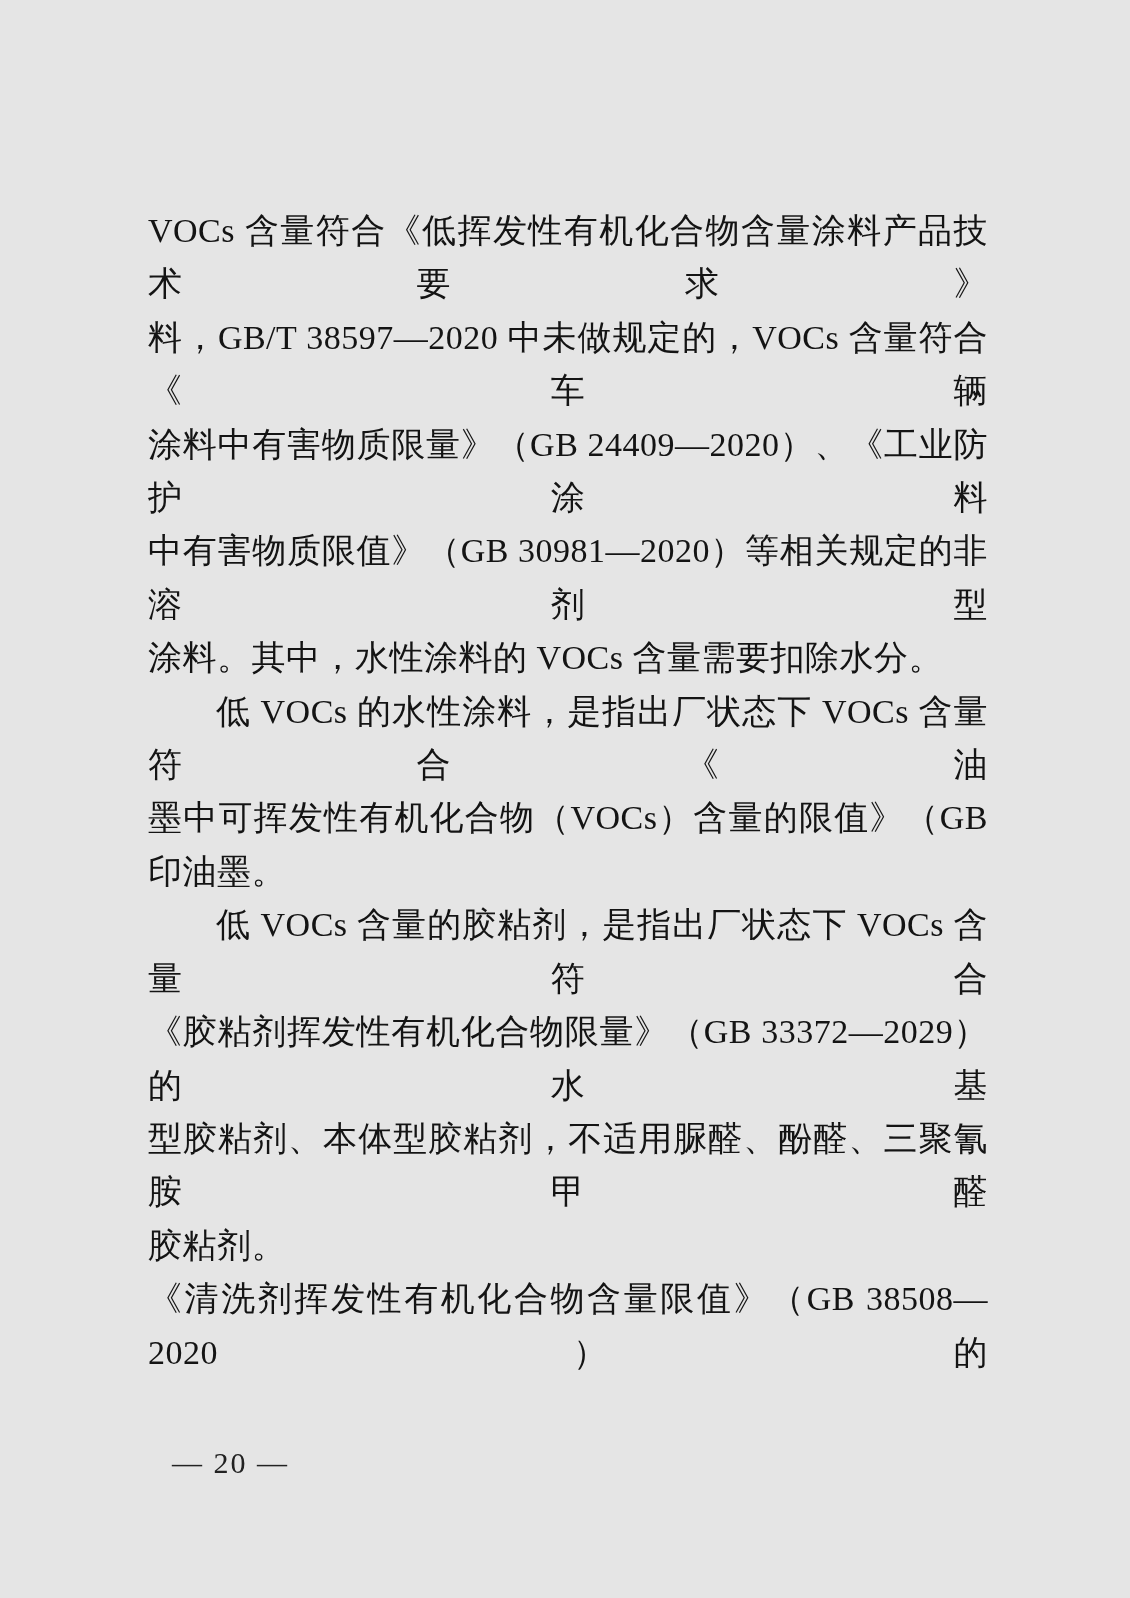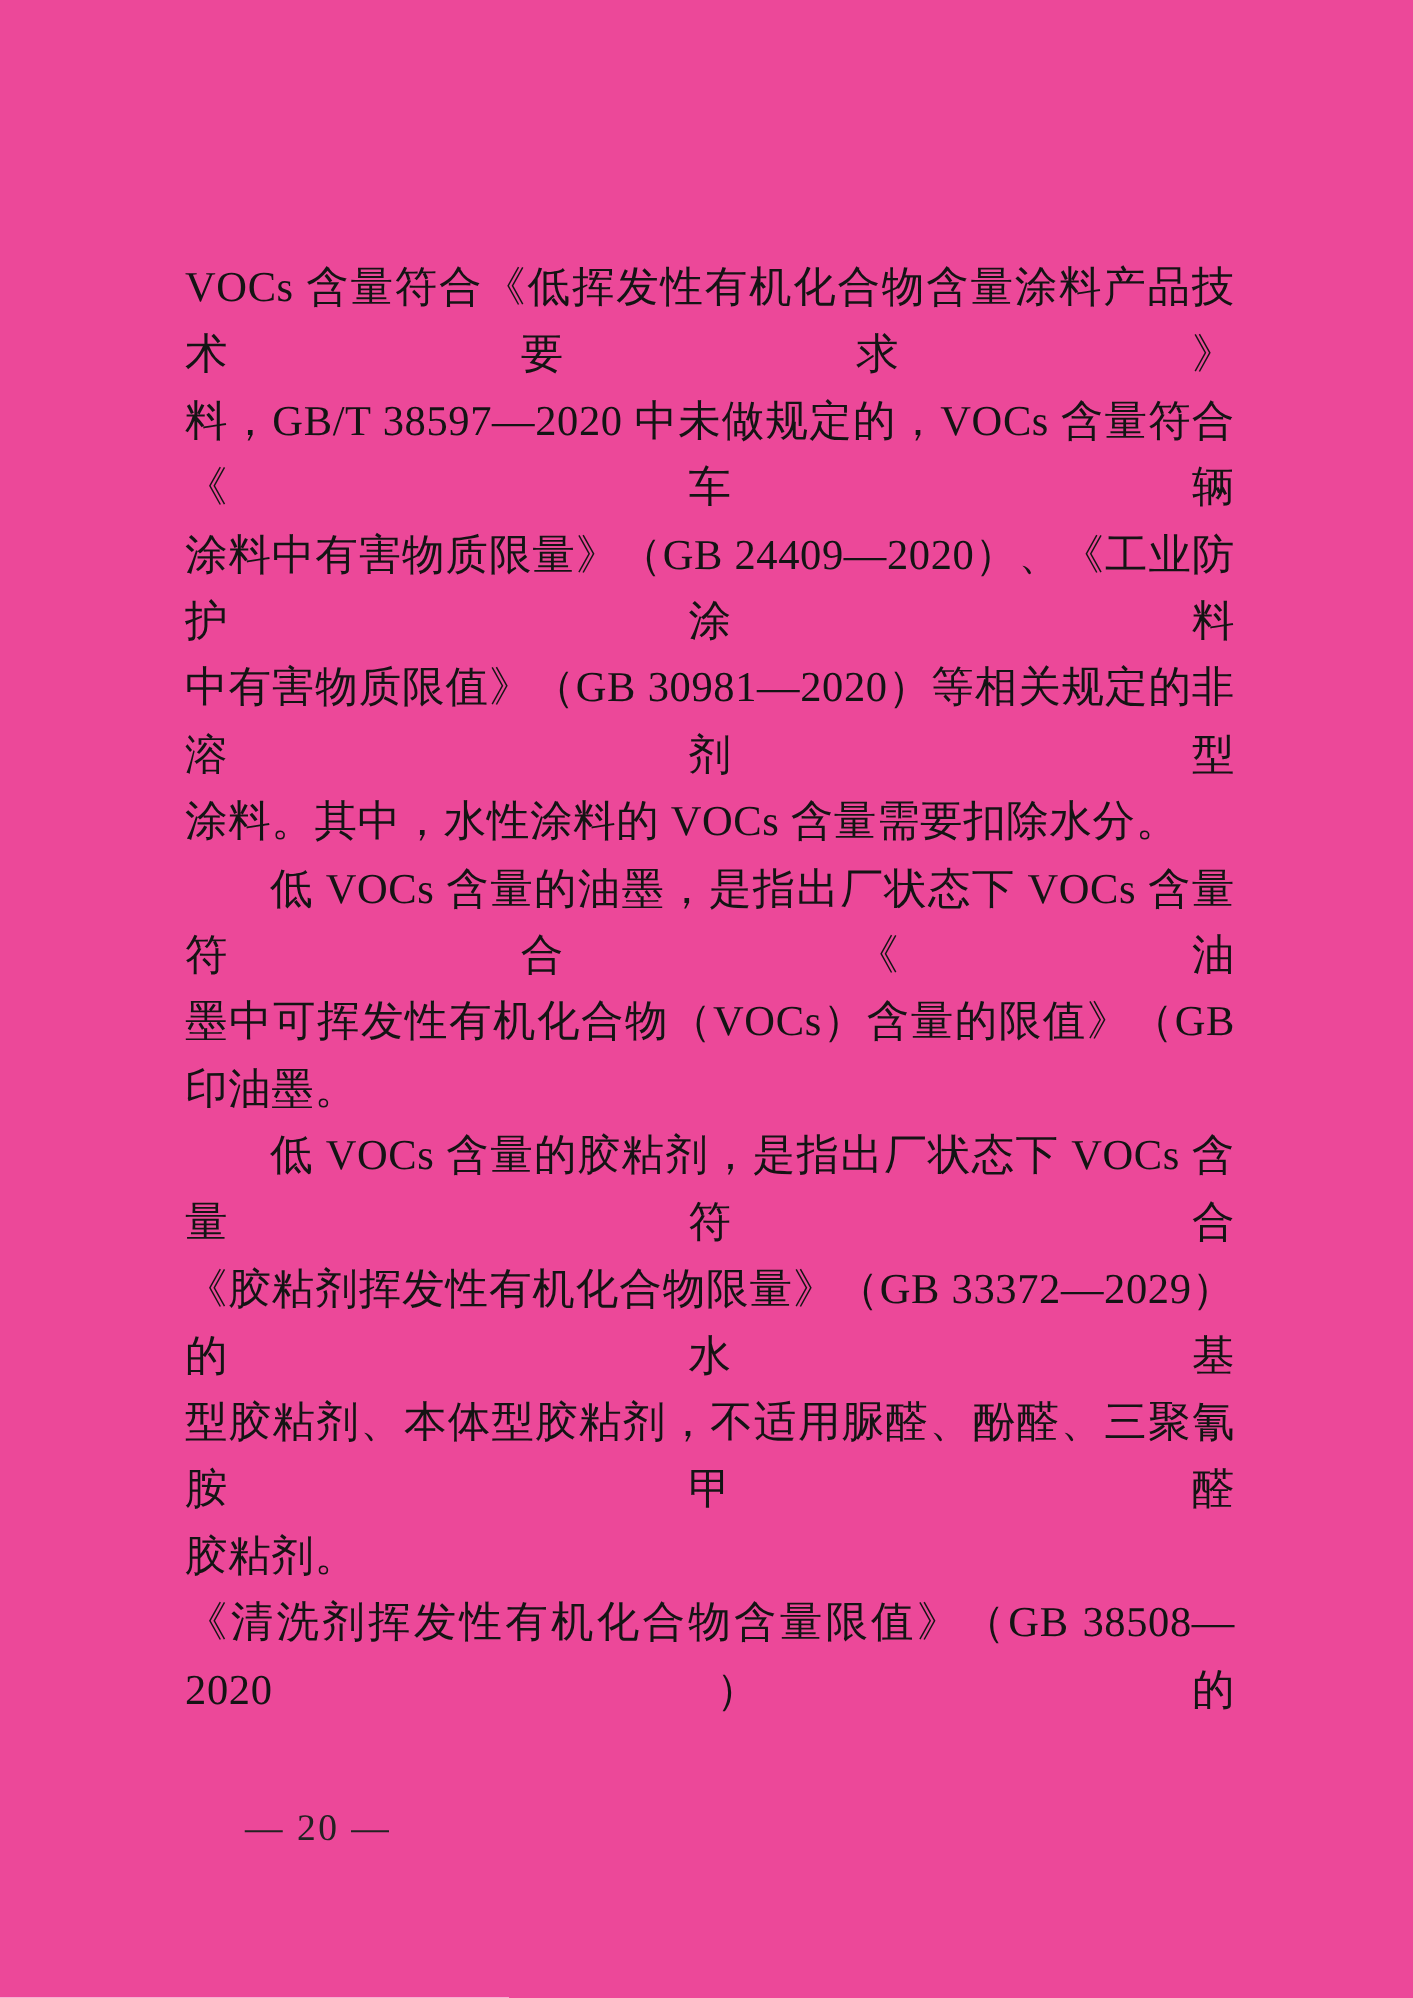--- a/index.html
+++ b/index.html
@@ -4,21 +4,21 @@
 <style>
   html, body {
     margin: 0;
     padding: 0;
     background: #ffffff;
   }
   .page {
     position: relative;
     width: 1130px;
     height: 1598px;
-    background: #ec4899;
+    background: #e5e5e5;
     overflow: hidden;
     font-family: "Liberation Serif", "DejaVu Serif", serif;
   }
   .text-block {
     position: absolute;
     left: 148px;
     top: 204px;
     width: 840px;
     font-size: 34px;
     line-height: 53.4px;
@@ -32,39 +32,39 @@
     white-space: normal;
   }
   .line.last {
     text-align-last: left;
   }
   .line.indent {
     text-indent: 2em;
   }
   .footer {
     position: absolute;
-    left: 196px;
+    left: 172px;
     top: 1446px;
     font-size: 30px;
     color: #222222;
     letter-spacing: 2px;
   }
 </style>
 </head>
 <body>
 
 <div class="page">
   <div class="text-block">
 
   <div class="line">VOCs 含量符合《低挥发性有机化合物含量涂料产品技术要求》</div>
       <div class="line">料，GB/T 38597—2020 中未做规定的，VOCs 含量符合《车辆</div>
       <div class="line">涂料中有害物质限量》（GB 24409—2020）、《工业防护涂料</div>
       <div class="line">中有害物质限值》（GB 30981—2020）等相关规定的非溶剂型</div>
       <div class="line last">涂料。其中，水性涂料的 VOCs 含量需要扣除水分。</div>
-      <div class="line indent">低 VOCs 含量的油墨，是指出厂状态下 VOCs 含量符合《油</div>
+      <div class="line indent">低 VOCs 的水性涂料，是指出厂状态下 VOCs 含量符合《油</div>
       <div class="line">墨中可挥发性有机化合物（VOCs）含量的限值》（GB</div>
       <div class="line last">印油墨。</div>
       <div class="line indent">低 VOCs 含量的胶粘剂，是指出厂状态下 VOCs 含量符合</div>
       <div class="line">《胶粘剂挥发性有机化合物限量》（GB 33372—2029）的水基</div>
       <div class="line">型胶粘剂、本体型胶粘剂，不适用脲醛、酚醛、三聚氰胺甲醛</div>
       <div class="line last">胶粘剂。</div>
       <div class="line">《清洗剂挥发性有机化合物含量限值》（GB 38508—2020 ）的</div>
     </div>
   <div class="footer">— 20 —</div>
 </div>

